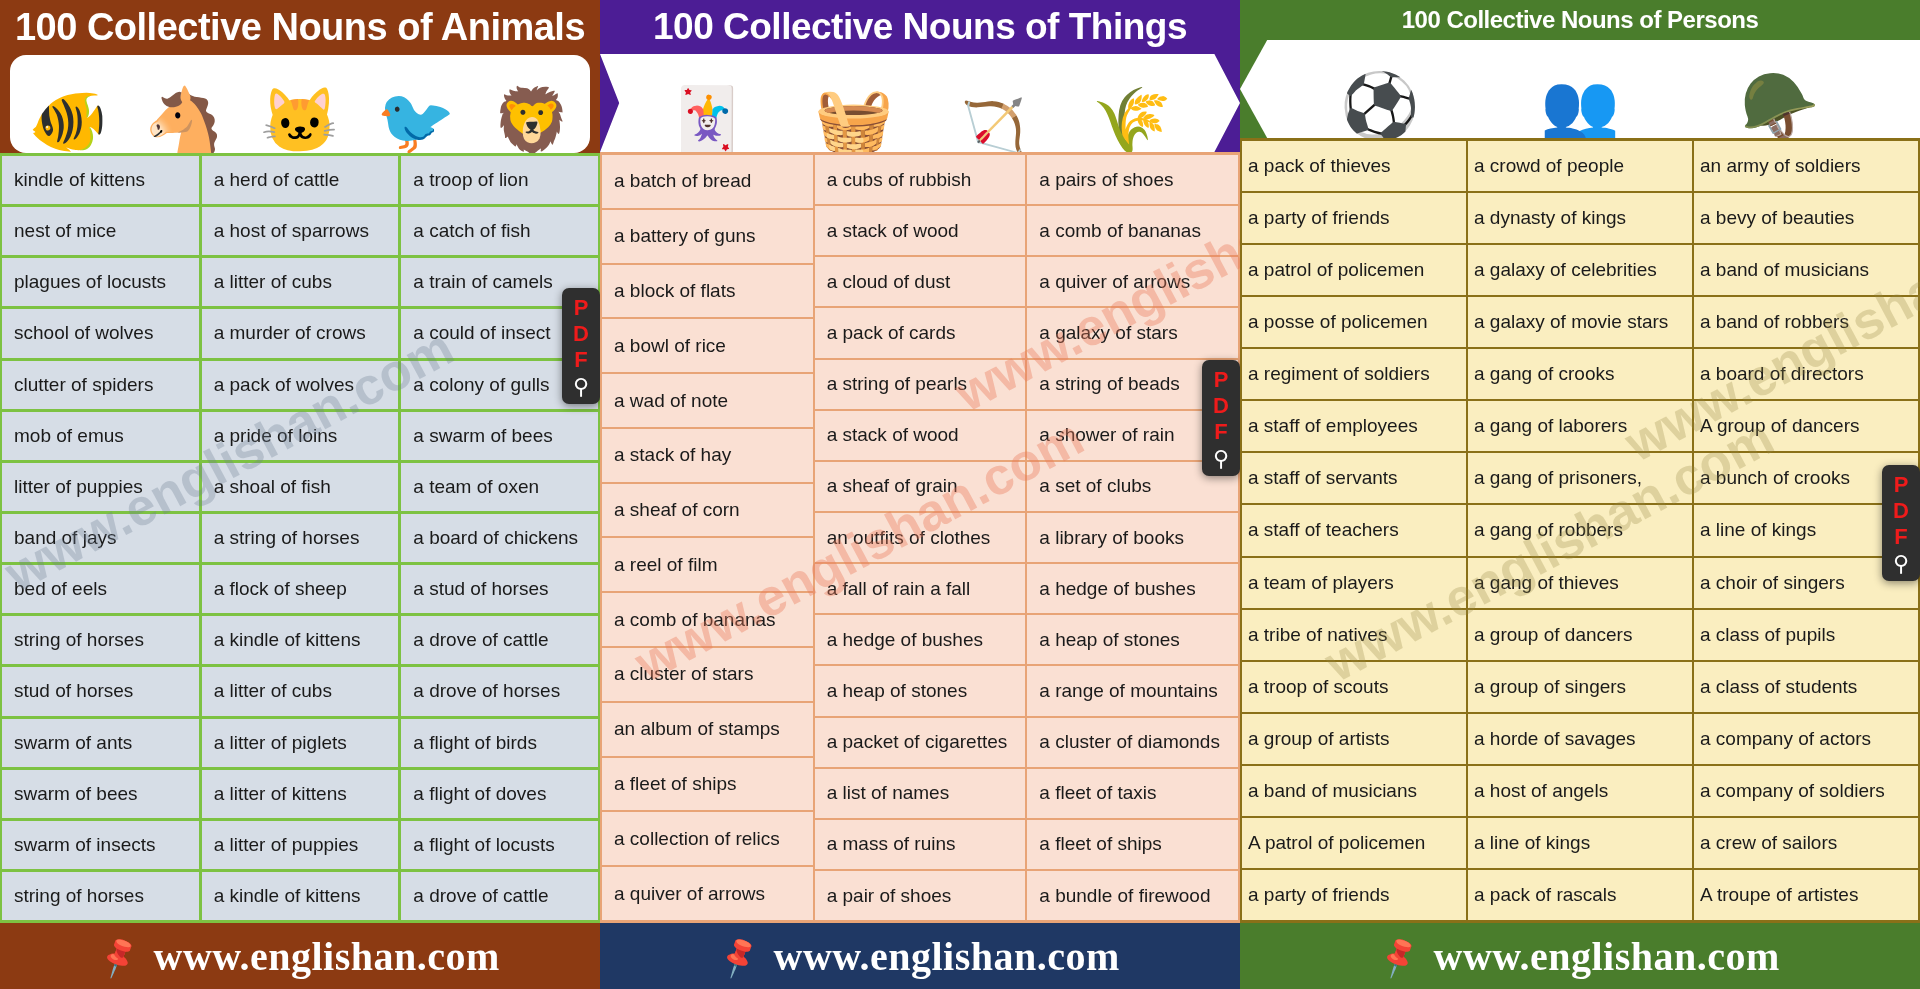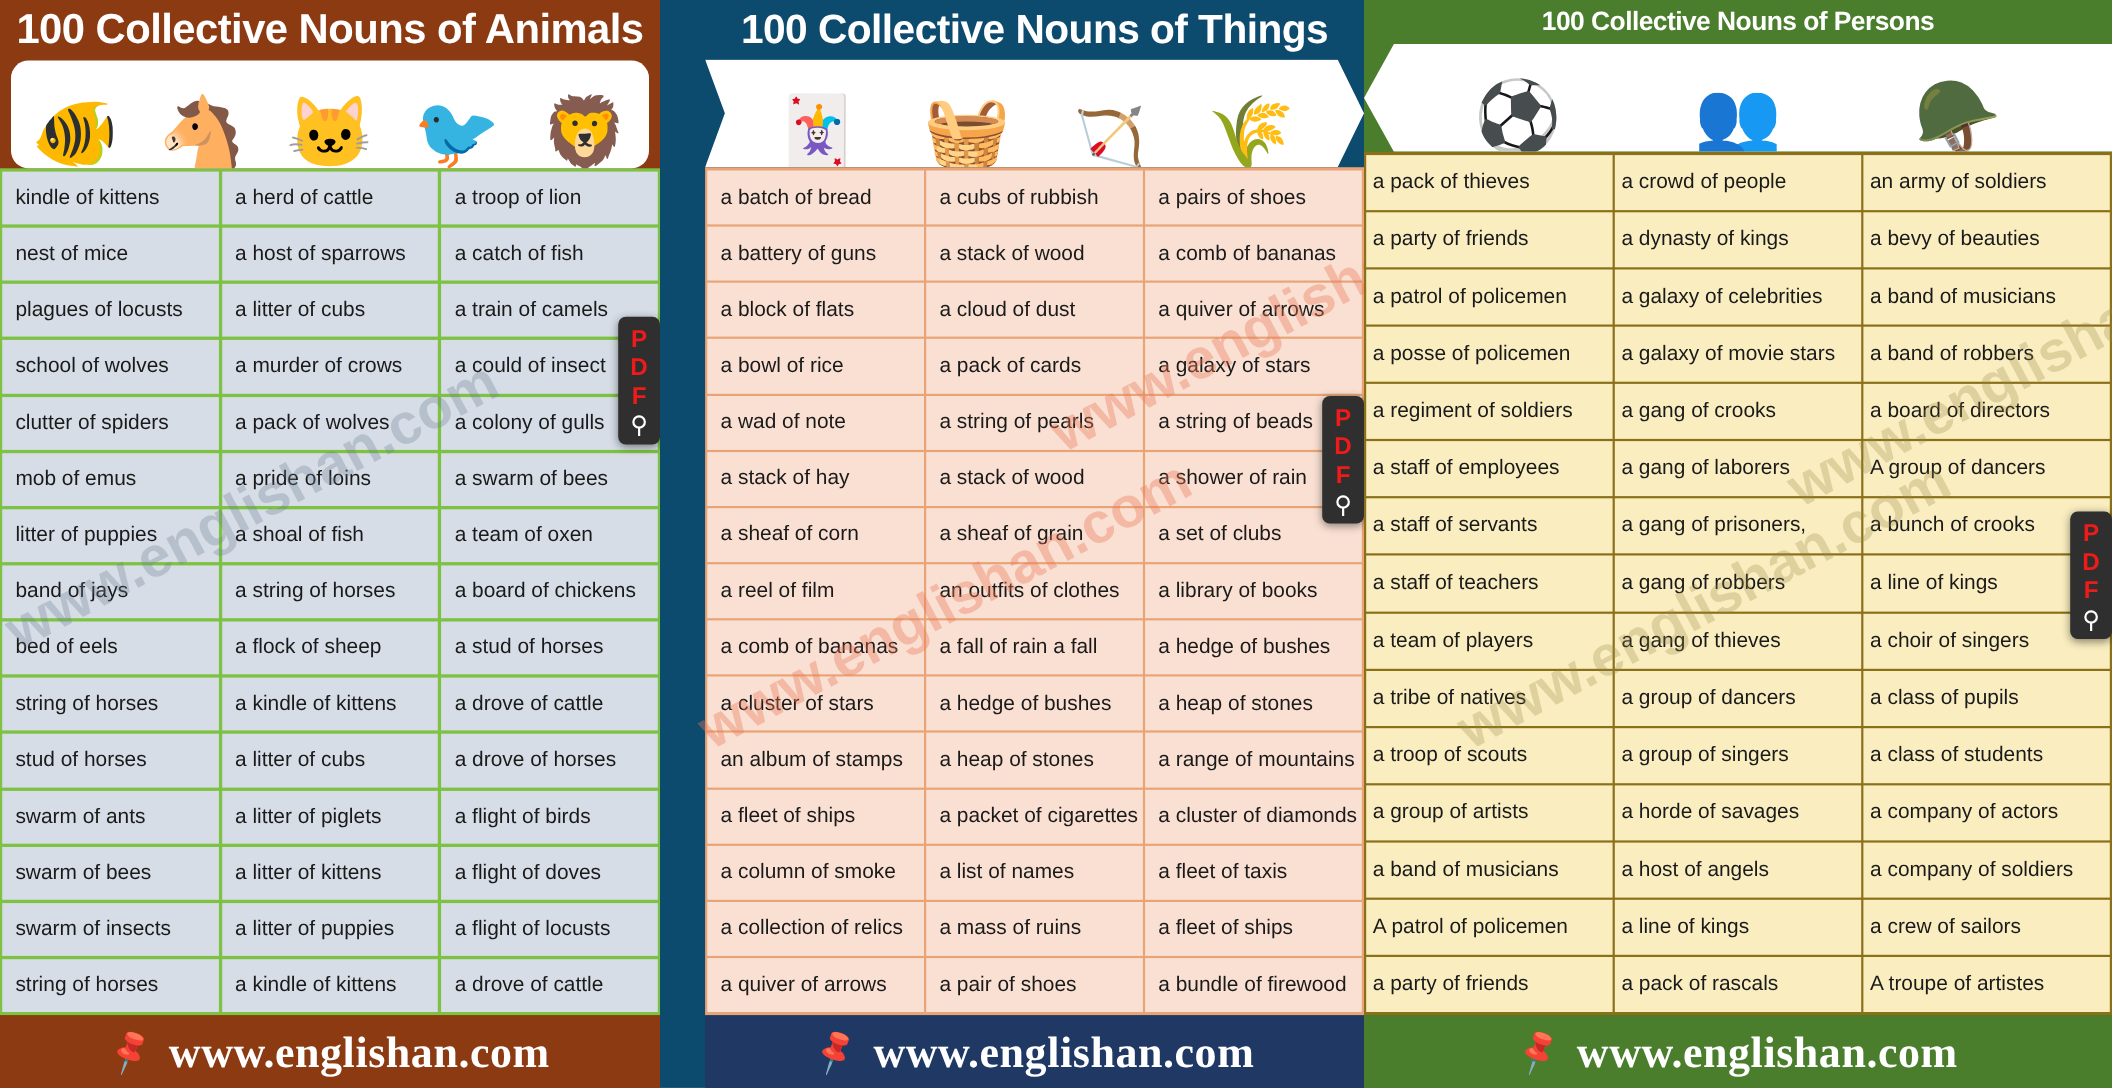--- a/index.html
+++ b/index.html
@@ -5,21 +5,21 @@
   * { box-sizing: border-box; margin: 0; padding: 0; }
   html, body {
     width: 1920px; height: 989px;
     font-family: "Liberation Sans", sans-serif;
     background: #ffffff;
     overflow: hidden;
   }
   .board { display: flex; width: 1920px; height: 989px; }
   .panel { position: relative; display: flex; flex-direction: column; overflow: hidden; }
   .panel.animals { width: 600px; background: #8c3a12; }
-  .panel.things  { width: 640px; background: #0c4a6e; padding-left: 41px; }
+  .panel.things  { width: 640px; background: #4c1d95; }
   .panel.persons { width: 680px; background: #4a7d2c; }
 
   .panel-title {
     text-align: center;
     color: #ffffff;
     font-weight: bold;
     font-size: 38px;
     letter-spacing: -0.5px;
     padding: 6px 0 2px 0;
     white-space: nowrap;
@@ -235,21 +235,20 @@
           <div class="cell">a block of flats</div>
           <div class="cell">a bowl of rice</div>
           <div class="cell">a wad of note</div>
           <div class="cell">a stack of hay</div>
           <div class="cell">a sheaf of corn</div>
           <div class="cell">a reel of film</div>
           <div class="cell">a comb of bananas</div>
           <div class="cell">a cluster of stars</div>
           <div class="cell">an album of stamps</div>
           <div class="cell">a fleet of ships</div>
-          <div class="cell">a column of smoke</div>
           <div class="cell">a collection of relics</div>
           <div class="cell">a quiver of arrows</div>
         </div>
       <div class="col">
           <div class="cell">a cubs of rubbish</div>
           <div class="cell">a stack of wood</div>
           <div class="cell">a cloud of dust</div>
           <div class="cell">a pack of cards</div>
           <div class="cell">a string of pearls</div>
           <div class="cell">a stack of wood</div>

